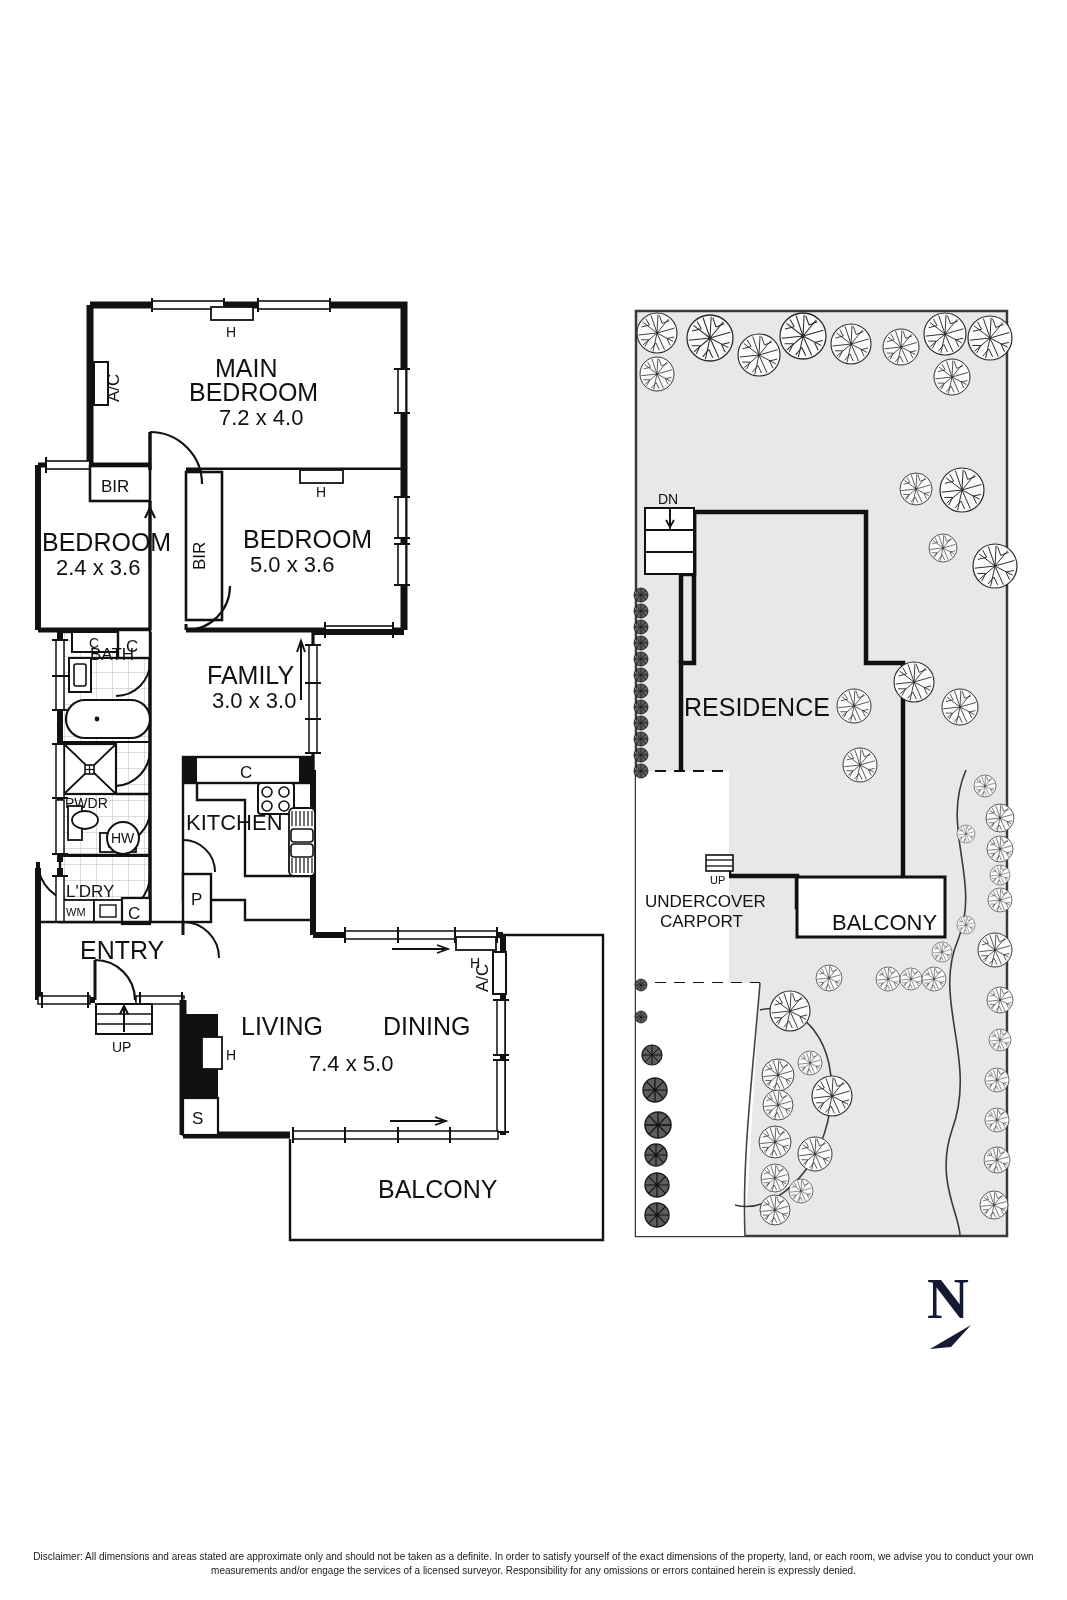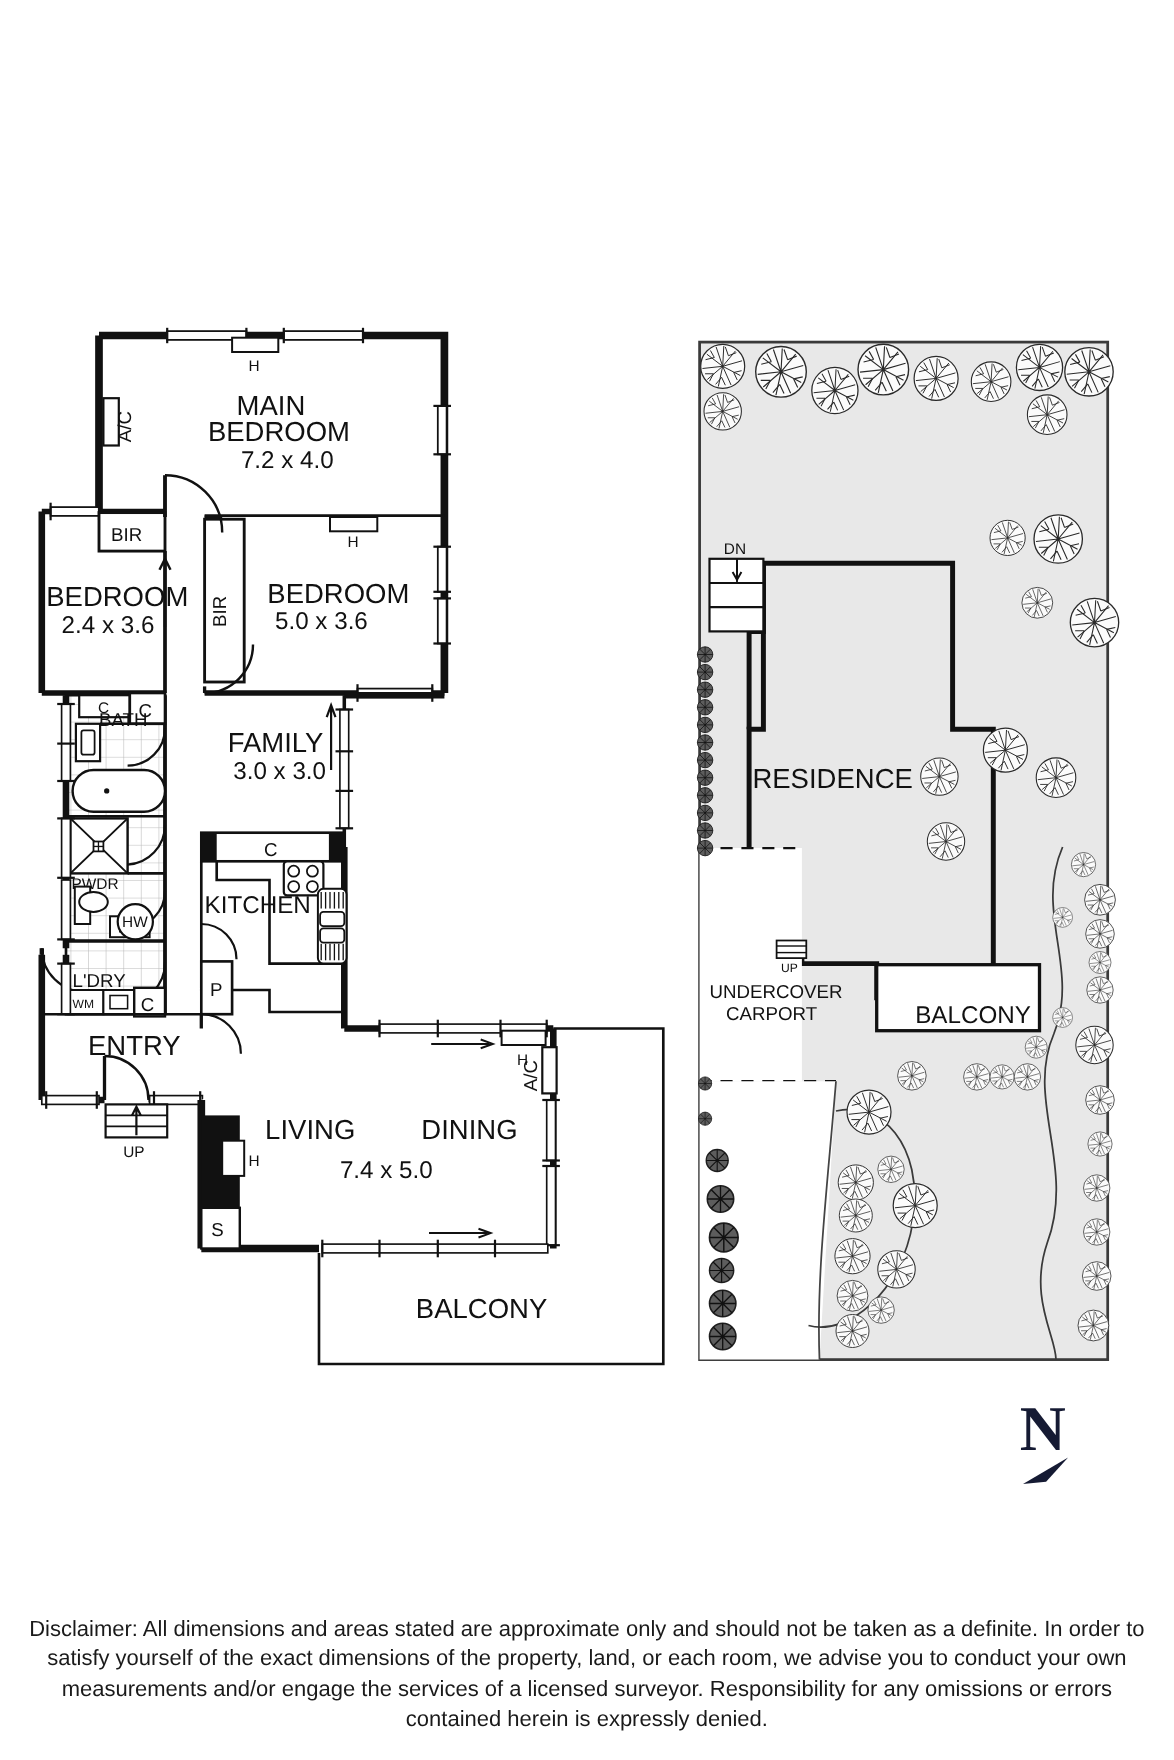--- a/index.html
+++ b/index.html
@@ -11,21 +11,21 @@
   #sheet{position:absolute;inset:0;width:1067px;height:1600px;}
   svg{display:block;}
   .rm{font-family:"Liberation Sans",sans-serif;font-weight:400;fill:#111;}
   .rm-lg{font-size:25px;}
   .rm-md{font-size:22px;}
   .rm-sm{font-size:17px;}
   .rm-xs{font-size:14px;}
   .rm-xxs{font-size:11px;}
   .disclaimer{
     position:absolute;left:0;right:0;bottom:22px;
-    text-align:center;font-size:20px;line-height:1.38;
+    text-align:center;font-size:10px;line-height:1.38;
     font-family:"Liberation Sans",sans-serif;color:#1a1a1a;
     padding:0 14px;
   }
 </style>
 </head>
 <body>
 
 <div id="sheet">
 
 <svg width="1067" height="1600" viewBox="0 0 1067 1600" xmlns="http://www.w3.org/2000/svg">

